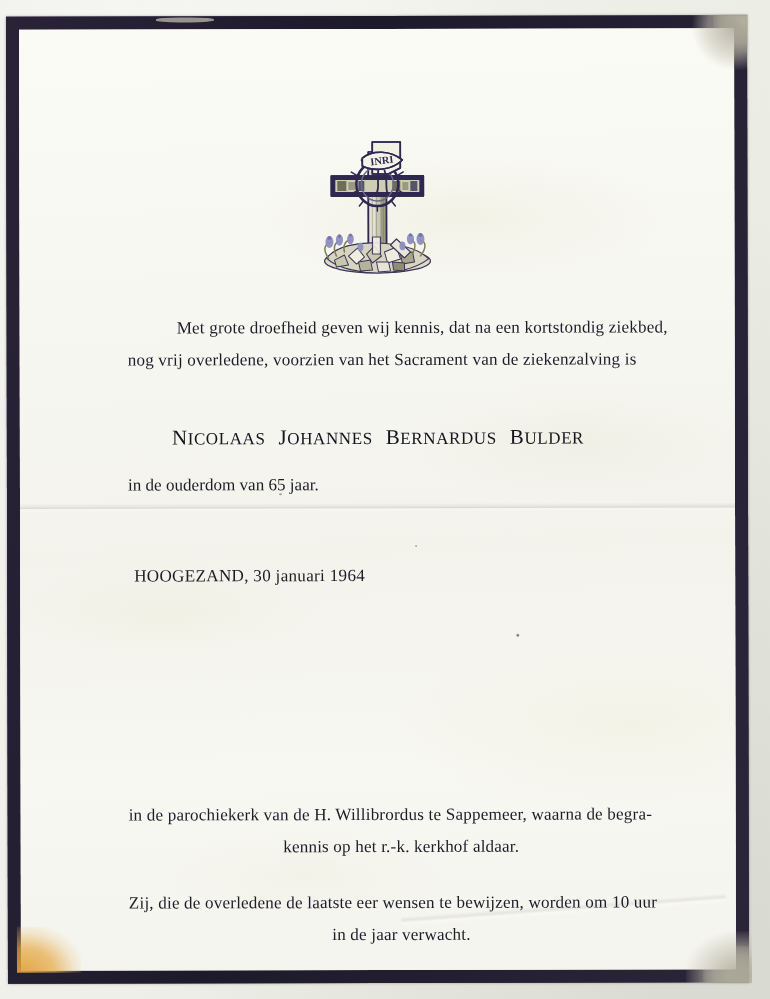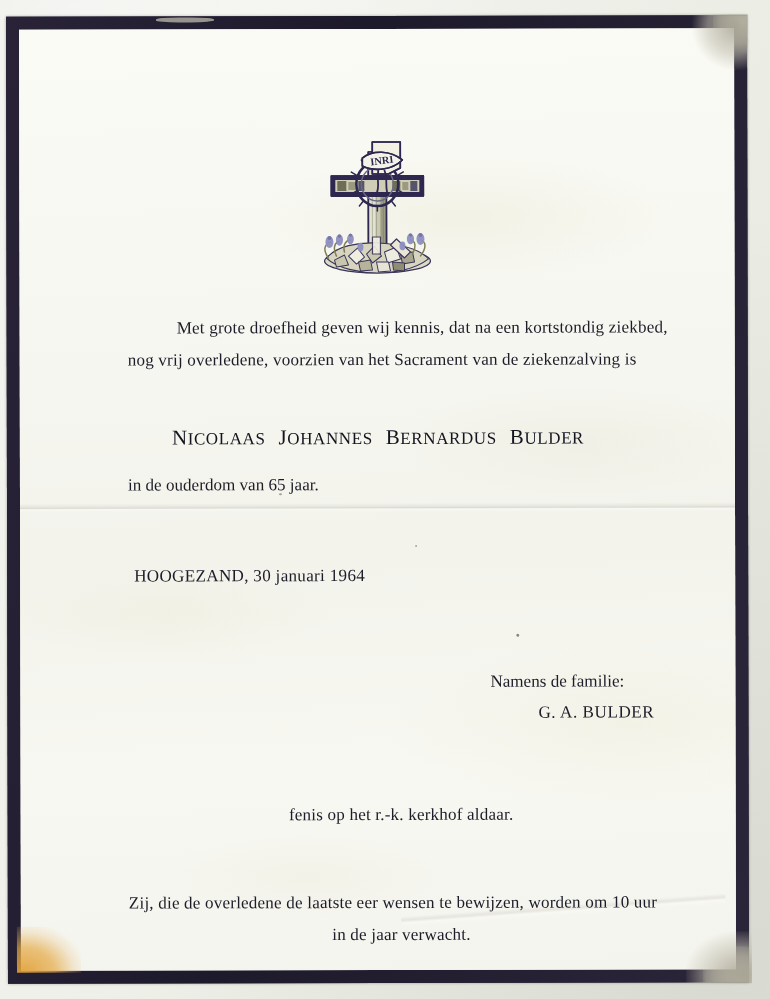--- a/index.html
+++ b/index.html
@@ -330,27 +330,24 @@
         <div class="block name-line">
           <span><span><span>N</span><span class="sc">ICOLAAS</span></span><span style="display: inline-block; width: 13px;"></span><span><span>J</span><span class="sc">OHANNES</span></span><span style="display: inline-block; width: 13px;"></span><span><span>B</span><span class="sc">ERNARDUS</span></span><span style="display: inline-block; width: 13px;"></span><span><span>B</span><span class="sc">ULDER</span></span></span>
         </div>
 
         <div class="block age-line">in de ouderdom van 65 jaar.</div>
 
         <div class="block place-block">
           <div class="caps">HOOGEZAND, 30 januari 1964</div>
         </div>
 
-        <div class="block family-block">
-          <div>Namens de familie:</div>
-          <span class="signee">G. A. BULDER</span>
-        </div>
 
         <div class="block funeral-block">
-          <div class="para nojust">fenis op het r.-k. kerkhof aldaar.</div>
+          <div class="para">in de parochiekerk van de H. Willibrordus te Sappemeer, waarna de begra-</div>
+          <div class="para nojust">kennis op het r.-k. kerkhof aldaar.</div>
         </div>
 
         <div class="block closing-block">
           <div class="para">Zij, die de overledene de laatste eer wensen te bewijzen, worden om 10 uur</div>
           <div class="para nojust">in de jaar verwacht.</div>
         </div>
 
       </div>
     </div>
   </div>

